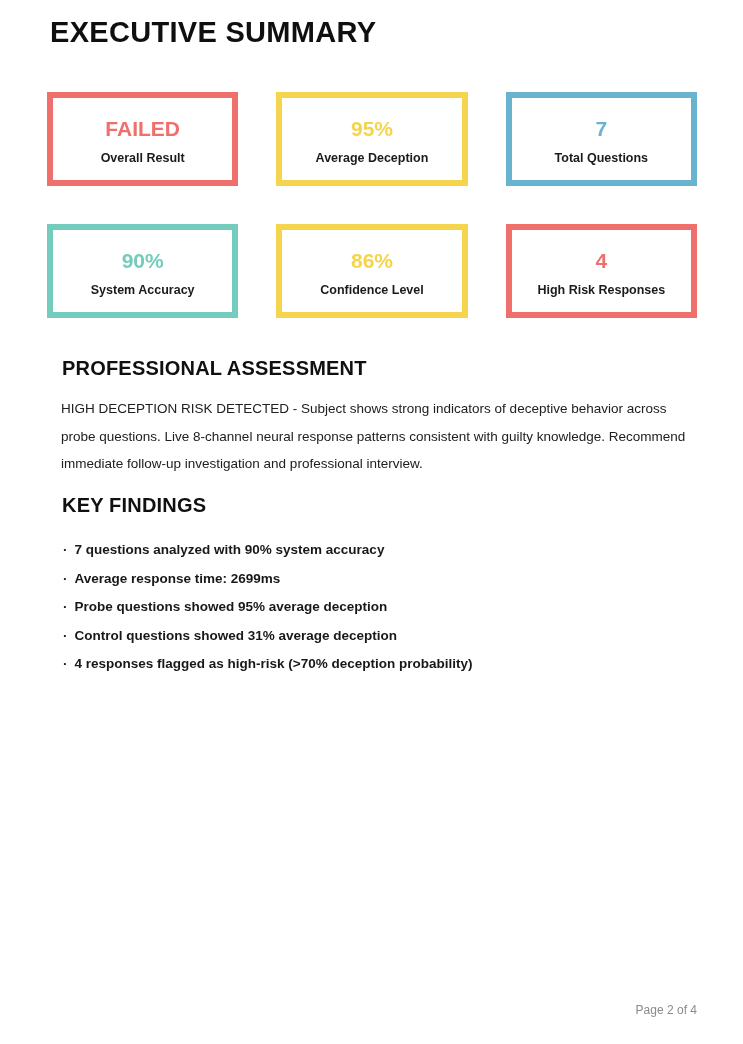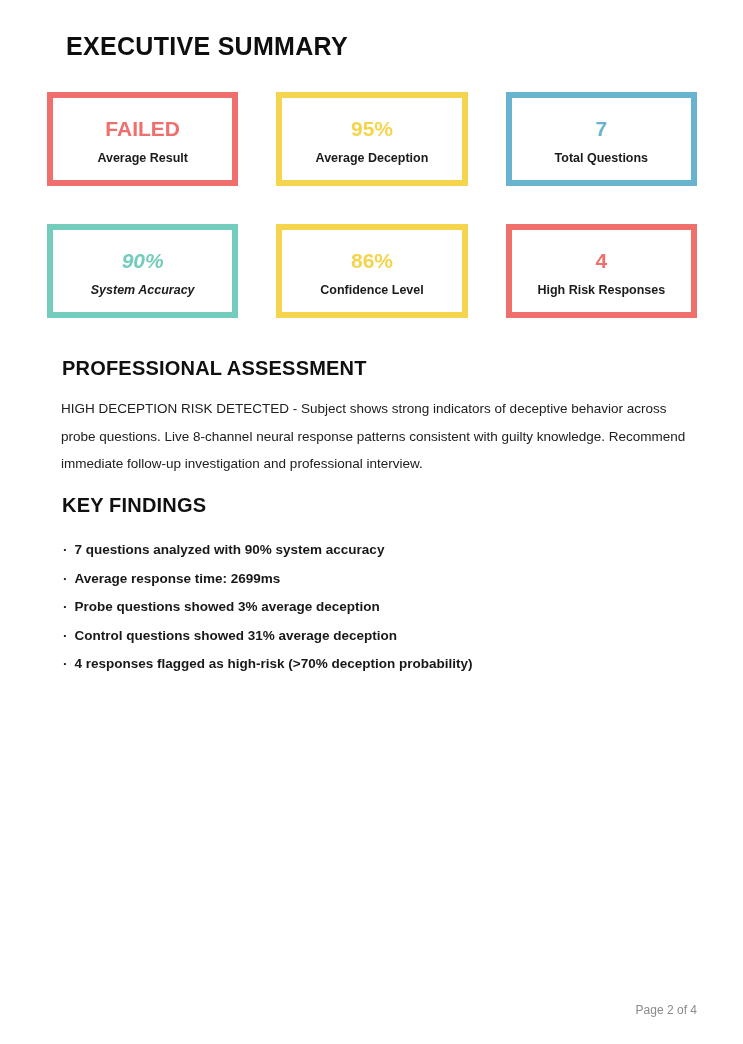--- a/index.html
+++ b/index.html
@@ -4,42 +4,42 @@
 <style>
   html, body { margin:0; padding:0; background:#ffffff; }
   body {
     width:743px; height:1044px;
     font-family:"Liberation Sans","DejaVu Sans",sans-serif;
     color:#1b1b1b;
   }
   .page { position:relative; width:743px; height:1044px; background:#ffffff; overflow:hidden; }
 
   .title {
-    position:absolute; left:50px; top:16px; margin:16px;
-    font-size:25px; font-weight:bold; color:#0f0f0f; letter-spacing:0.3px;
+    position:absolute; left:50px; top:16px; margin:0;
+    font-size:29px; font-weight:bold; color:#0f0f0f; letter-spacing:0.3px;
   }
 
   .cards {
     position:absolute; left:47px; top:92px; width:650px;
     display:grid; grid-template-columns:repeat(3,1fr);
     column-gap:13px; row-gap:14px;gap:38px;
   }
   .card {
     height:94px; box-sizing:border-box; background:#ffffff;
     border:6px solid #cccccc;
     display:flex; flex-direction:column; align-items:center; justify-content:center;
     gap:13px; padding-top:4px;
   }
   .card-value { font-size:21px; font-weight:bold; line-height:1; }
   .card-label { font-size:12.5px; font-weight:bold; color:#1b1b1b; line-height:1; }
 
   .card--red    { border-color:#ee6f6b; }  .card--red    .card-value { color:#ee6f6b; }
   .card--yellow { border-color:#f5d54e; }  .card--yellow .card-value { color:#f5d44a; }
   .card--blue   { border-color:#68b3ce; }  .card--blue   .card-value { color:#68b3ce; }
-  .card--teal   { border-color:#74ccbd;font-style:italic; }  .card--teal   .card-value { color:#74ccbd; }
+  .card--teal   { border-color:#74ccbd; }  .card--teal   .card-value { color:#74ccbd; }
 
   .section-heading {
     margin:12px; font-size:20px; font-weight:bold; color:#101010; letter-spacing:0.2px;
   }
   .section-assessment { position:absolute; left:50px; top:345px; width:650px; }
   .assessment-body {
     margin:15px 11px 0; font-size:13.5px; font-weight:normal;
     line-height:27.5px; color:#202020;
   }
 
@@ -59,21 +59,21 @@
 </head>
 <body>
 
 <div class="page">
 
   <h1 class="title">EXECUTIVE SUMMARY</h1>
 
   <div class="cards">
     <div class="card card--red">
       <div class="card-value">FAILED</div>
-      <div class="card-label">Average Result</div>
+      <div class="card-label">Overall Result</div>
     </div>
     <div class="card card--yellow">
       <div class="card-value">95%</div>
       <div class="card-label">Average Deception</div>
     </div>
     <div class="card card--blue">
       <div class="card-value">7</div>
       <div class="card-label">Total Questions</div>
     </div>
     <div class="card card--teal">
@@ -101,21 +101,21 @@
       <li>
         <span class="bullet">·</span>
         <span>7 questions analyzed with 90% system accuracy</span>
       </li>
       <li>
         <span class="bullet">·</span>
         <span>Average response time: 2699ms</span>
       </li>
       <li>
         <span class="bullet">·</span>
-        <span>Probe questions showed 3% average deception</span>
+        <span>Probe questions showed 95% average deception</span>
       </li>
       <li>
         <span class="bullet">·</span>
         <span>Control questions showed 31% average deception</span>
       </li>
       <li>
         <span class="bullet">·</span>
         <span>4 responses flagged as high-risk (&gt;70% deception probability)</span>
       </li>
     </ul>

